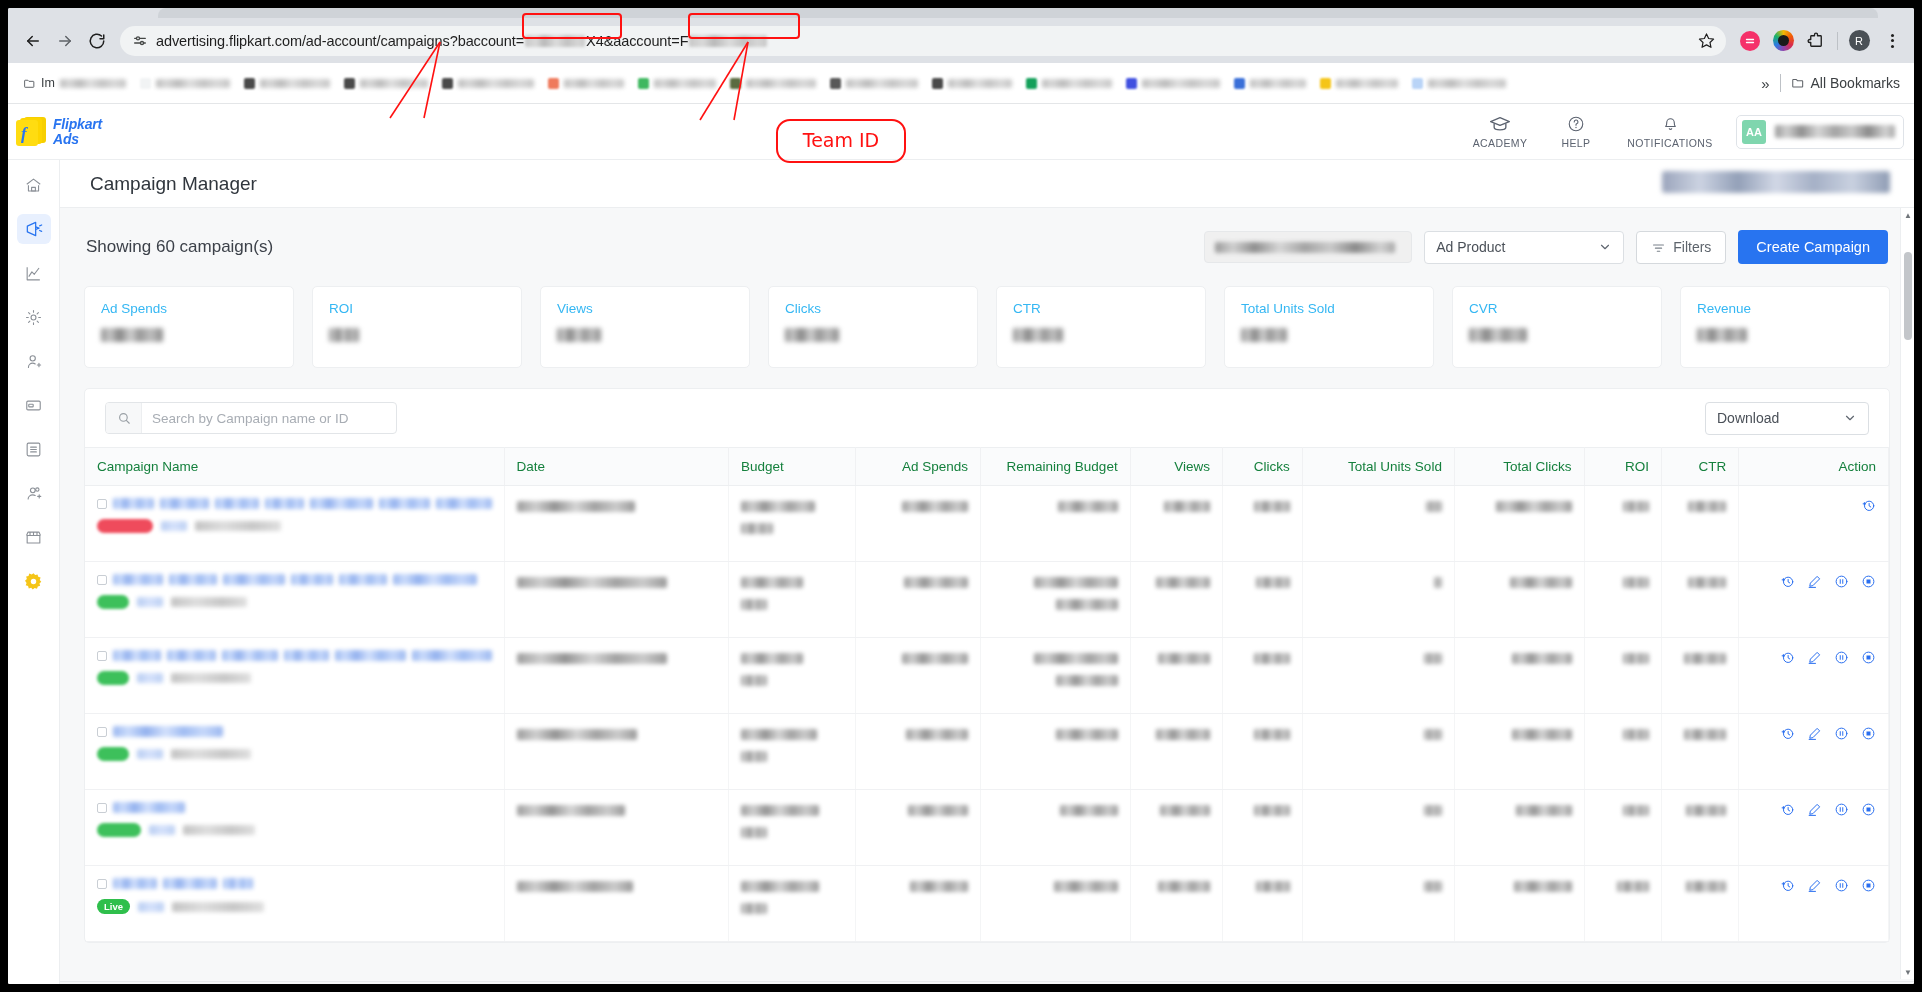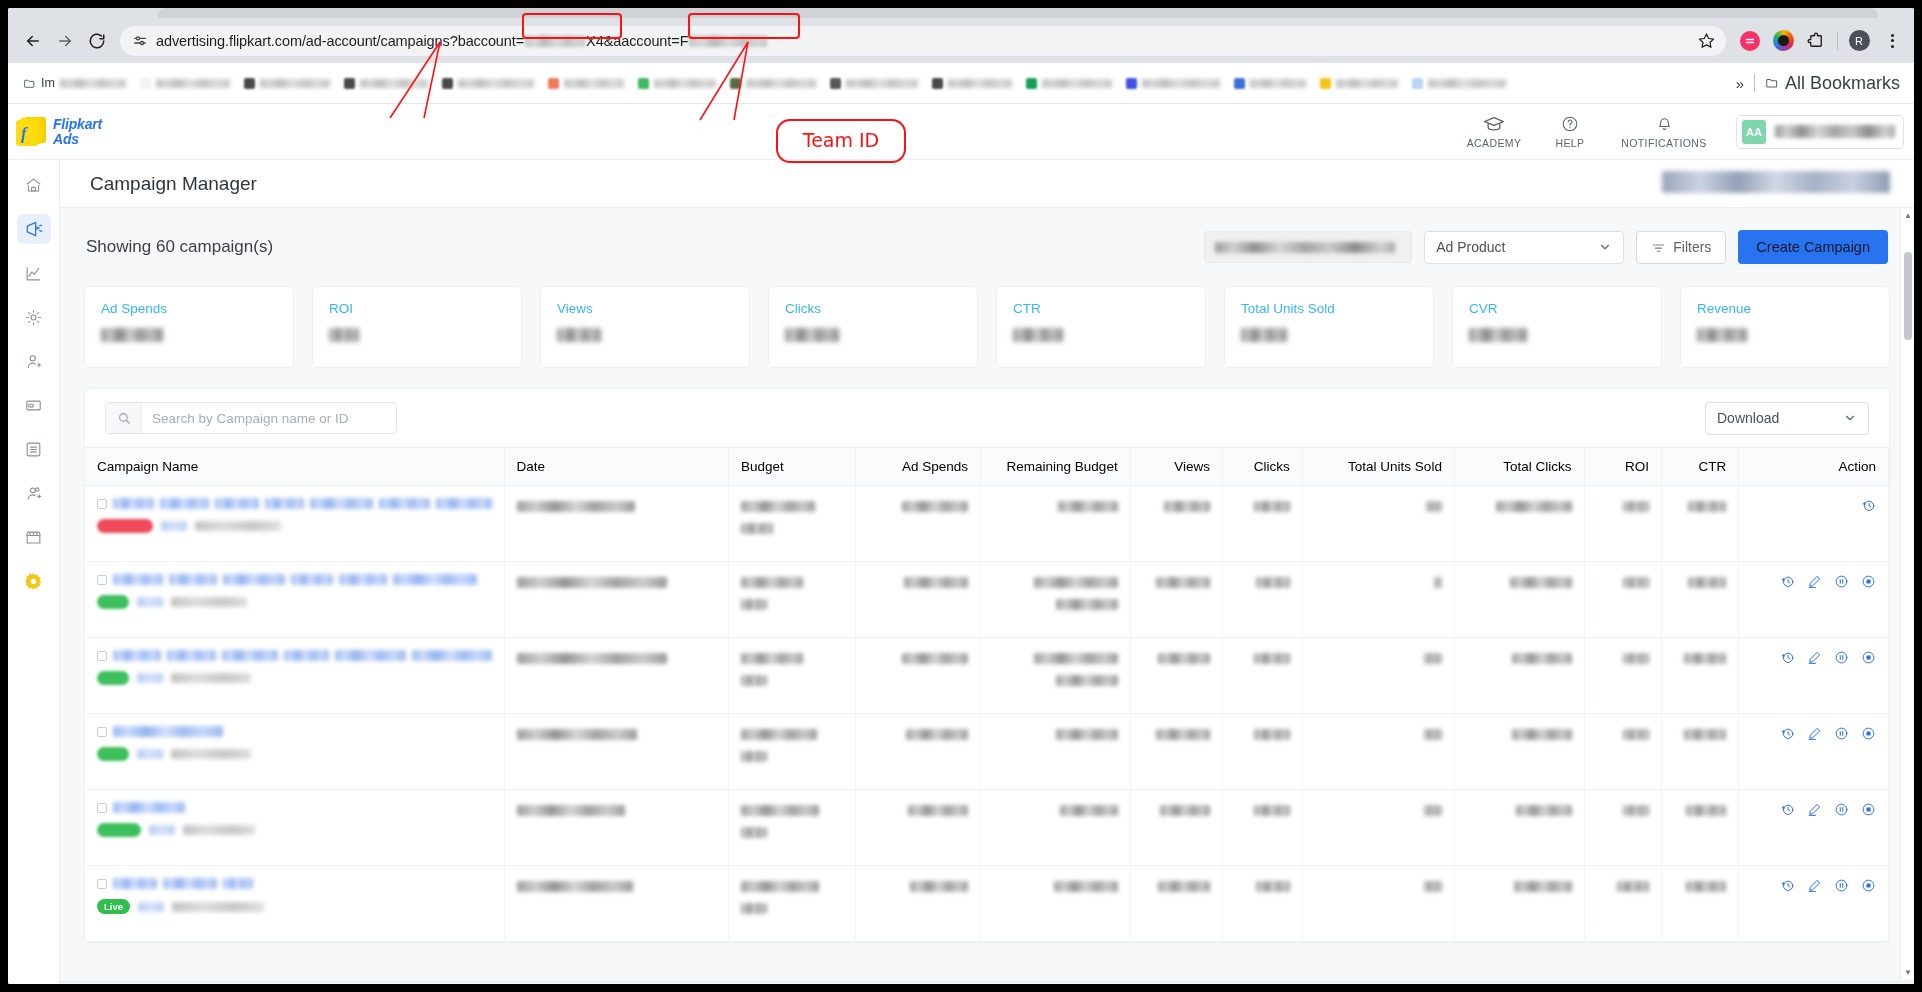--- a/index.html
+++ b/index.html
@@ -38,39 +38,39 @@
 
   
   .bmbar { height:41px; background:#fff; display:flex; align-items:center; padding:0 8px; gap:0; border-bottom:1px solid #e4e6e8; position:relative; }
   .bm { display:flex; align-items:center; gap:5px; padding:0 7px; height:22px; flex:0 0 auto; }
   .bm .favi { width:11px; height:11px; border-radius:2px; flex:0 0 auto; filter:blur(0.9px); }
   .bm .lbl { height:9px; border-radius:2px; filter:blur(1.9px);
      background:linear-gradient(90deg,#bdbdbd 0%,#d8d8d8 14%,#bcbcbc 30%,#e0e0e0 46%,#c4c4c4 64%,#dadada 82%,#c6c6c6 100%); }
   .bm-text { font-size:12.5px; color:#3c4043; }
   .bm-right { margin-left:auto; display:flex; align-items:center; gap:10px; padding-right:6px; }
   .chev2 { font-size:15px; color:#3c4043; }
-  .allbm { display:flex; align-items:center; gap:6px; font-size:18px; color:#3c4043; }
+  .allbm { display:flex; align-items:center; gap:6px; font-size:14px; color:#3c4043; }
 
   
   .app { position:relative; height:calc(976px - 10px - 45px - 28px); background:#fff; display:flex; flex-direction:column; }
   .app-top { height:56px; background:#fff; display:flex; align-items:center; border-bottom:1px solid #eceef0; }
   .brand-wrap { display:flex; align-items:center; gap:7px; padding-left:8px; }
   .fk-logo { width:30px; height:30px; position:relative; }
   .fk-logo .sheet { position:absolute; border-radius:3px; background:#ffd400; }
   .fk-logo .s1 { left:8px; top:0px; width:22px; height:26px; background:#f7cf00; }
   .fk-logo .s2 { left:4px; top:1.5px; width:22px; height:26px; background:#fdd500; }
   .fk-logo .s3 { left:0px; top:3px; width:22px; height:26px; background:#ffdc11; }
   .fk-logo .f { position:absolute; left:5px; top:7px; font-size:17px; font-weight:700; color:#2874f0; font-family:"Liberation Serif", serif; font-style:italic; }
   .brand-txt { line-height:1.05; }
   .brand-txt .l1, .brand-txt .l2 { color:#2874f0; font-weight:700; font-style:italic; font-size:14px; letter-spacing:-0.2px; }
   .app-title-bar { flex:1 1 auto; }
   .topnav { display:flex; align-items:center; gap:0px; padding-right:10px; }
   .topnav-item { display:flex; flex-direction:column; align-items:center; gap:4px; width:76px; color:#5a6068; cursor:pointer; }
   .topnav-item .tn-lbl { font-size:10.5px; letter-spacing:0.4px; color:#5c6370; }
-  .userbox { display:flex; align-items:center; gap:9px; border:1px solid #dfe3e8; border-radius:5px; padding:4px 8px 4px 5px; margin-left:16px; height:34px; cursor:pointer; }
+  .userbox { display:flex; align-items:center; gap:9px; border:1px solid #dfe3e8; border-radius:5px; padding:4px 8px 4px 5px; margin-left:10px; height:34px; cursor:pointer; }
   .avatar { width:24px; height:24px; border-radius:3px; background:#7fd6ae; color:#fff; font-size:11px; font-weight:700; display:flex; align-items:center; justify-content:center; }
   .blurtxt { border-radius:2px; filter:blur(2.2px);
      background:linear-gradient(90deg,#9a9a9a 0%,#cfcfcf 10%,#8f8f8f 22%,#d6d6d6 36%,#a3a3a3 50%,#cacaca 64%,#8a8a8a 78%,#d2d2d2 92%,#a8a8a8 100%); }
 
   .app-body { flex:1 1 auto; display:flex; min-height:0; }
   .sidebar { width:52px; background:#fff; border-right:1px solid #eceef0; padding-top:10px; display:flex; flex-direction:column; align-items:center; gap:14px; flex:0 0 auto; }
   .sb-item { width:34px; height:30px; border-radius:6px; display:flex; align-items:center; justify-content:center; color:#8b9097; cursor:pointer; }
   .sb-item.active { background:#e8f0fe; color:#2874f0; }
 
   .content { flex:1 1 auto; display:flex; flex-direction:column; min-width:0; position:relative; }
@@ -78,39 +78,39 @@
   .page-title { font-size:19px; color:#30363d; }
   .acct-chip { position:absolute; right:24px; top:11px; background:#eef2fb; border-radius:3px; height:22px; width:228px; }
 
   .main { flex:1 1 auto; background:#f7f8f9; overflow:hidden; position:relative; padding:0 24px; }
   .main-row1 { display:flex; align-items:center; justify-content:space-between; padding:22px 2px 0 2px; }
   .showing { font-size:17px; color:#3c4149; }
   .controls { display:flex; align-items:center; gap:12px; }
   .daterange { width:208px; height:32px; background:#f0f0f0; border:1px solid #e6e8ea; border-radius:4px; display:flex; align-items:center; padding:0 10px; }
   .selectbox { width:200px; height:33px; background:#fff; border:1px solid #dbdfe3; border-radius:4px; display:flex; align-items:center; justify-content:space-between; padding:0 11px; font-size:14px; color:#4a5058; cursor:pointer; }
   .btn-outline { height:33px; background:#fff; border:1px solid #d5d9dd; border-radius:4px; display:flex; align-items:center; gap:7px; padding:0 14px; font-size:14px; color:#5d646c; cursor:pointer; }
-  .btn-primary { height:34px; background:#2874f0; color:#0f172a; border-radius:4px; display:flex; align-items:center; padding:0 18px; font-size:14.5px; cursor:pointer; }
+  .btn-primary { height:34px; background:#2874f0; color:#ffffff; border-radius:4px; display:flex; align-items:center; padding:0 18px; font-size:14.5px; cursor:pointer; }
 
   .kpis { display:flex; gap:18px; margin-top:22px; }
   .kpi { flex:1 1 0; min-width:0; background:#fff; border:1px solid #edeff1; border-radius:5px; height:82px; padding:14px 0 0 16px; }
   .kpi-label { font-size:13.5px; color:#35b7f3; }
   .kpi-val { margin-top:12px; height:14px; border-radius:2px; filter:blur(2.4px);
       background:linear-gradient(90deg,#8e8e8e 0%,#c8c8c8 14%,#858585 30%,#d2d2d2 48%,#969696 62%,#c0c0c0 80%,#8a8a8a 100%); }
 
   .card { margin-top:20px; background:#fff; border:1px solid #edeff1; border-radius:5px; }
   .card-top { height:58px; display:flex; align-items:center; justify-content:space-between; padding:0 20px; }
   .search { width:292px; height:32px; border:1px solid #e2e5e8; border-radius:4px; display:flex; align-items:stretch; overflow:hidden; }
   .search .sicon { width:36px; background:#f7f8f9; border-right:1px solid #eceef0; display:flex; align-items:center; justify-content:center; color:#9aa0a6; }
   .search input { flex:1 1 auto; border:0; outline:0; padding:0 10px; font-size:13.5px; color:#3c4149; font-family:"Liberation Sans", sans-serif; background:transparent; }
   .search input::placeholder { color:#a8adb4; }
   .dl { width:164px; height:33px; border:1px solid #dbdfe3; border-radius:4px; display:flex; align-items:center; justify-content:space-between; padding:0 11px; font-size:14px; color:#4a5058; cursor:pointer; }
 
   table { width:100%; border-collapse:collapse; table-layout:fixed; }
   thead th { background:#fafbfc; border-top:1px solid #edeff1; border-bottom:1px solid #edeff1; border-right:1px solid #f0f1f3;
-     font-weight:400; font-size:13.5px; color:#000000; height:38px; padding:0 12px; text-align:right; vertical-align:middle; }
+     font-weight:400; font-size:13.5px; color:#15803d; height:38px; padding:0 12px; text-align:right; vertical-align:middle; }
   thead th.left { text-align:left; }
   tbody td { border-bottom:1px solid #f0f1f3; border-right:1px solid #f4f5f6; padding:12px; vertical-align:top; height:76px; }
   tbody td.num { text-align:right; }
   .cellbar { height:11px; border-radius:2px; filter:blur(2.1px); display:inline-block;
      background:linear-gradient(90deg,#9d9d9d 0%,#cfcfcf 16%,#949494 32%,#d6d6d6 50%,#a2a2a2 66%,#cbcbcb 84%,#9a9a9a 100%); }
   .cellbar.b2 { margin-top:7px; }
   .cname-line { display:flex; align-items:center; gap:6px; }
   .cname-box { width:10px; height:10px; border:1px solid #c9ced4; border-radius:2px; background:#fff; flex:0 0 auto; }
   .cname-link { height:11px; border-radius:2px; filter:blur(2.1px);
      background:linear-gradient(90deg,#9ab7f0 0%,#cbdcfb 14%,#93b1ee 30%,#d3e1fc 48%,#a0bcf2 64%,#c6d8fa 82%,#9cb8f0 100%); }

